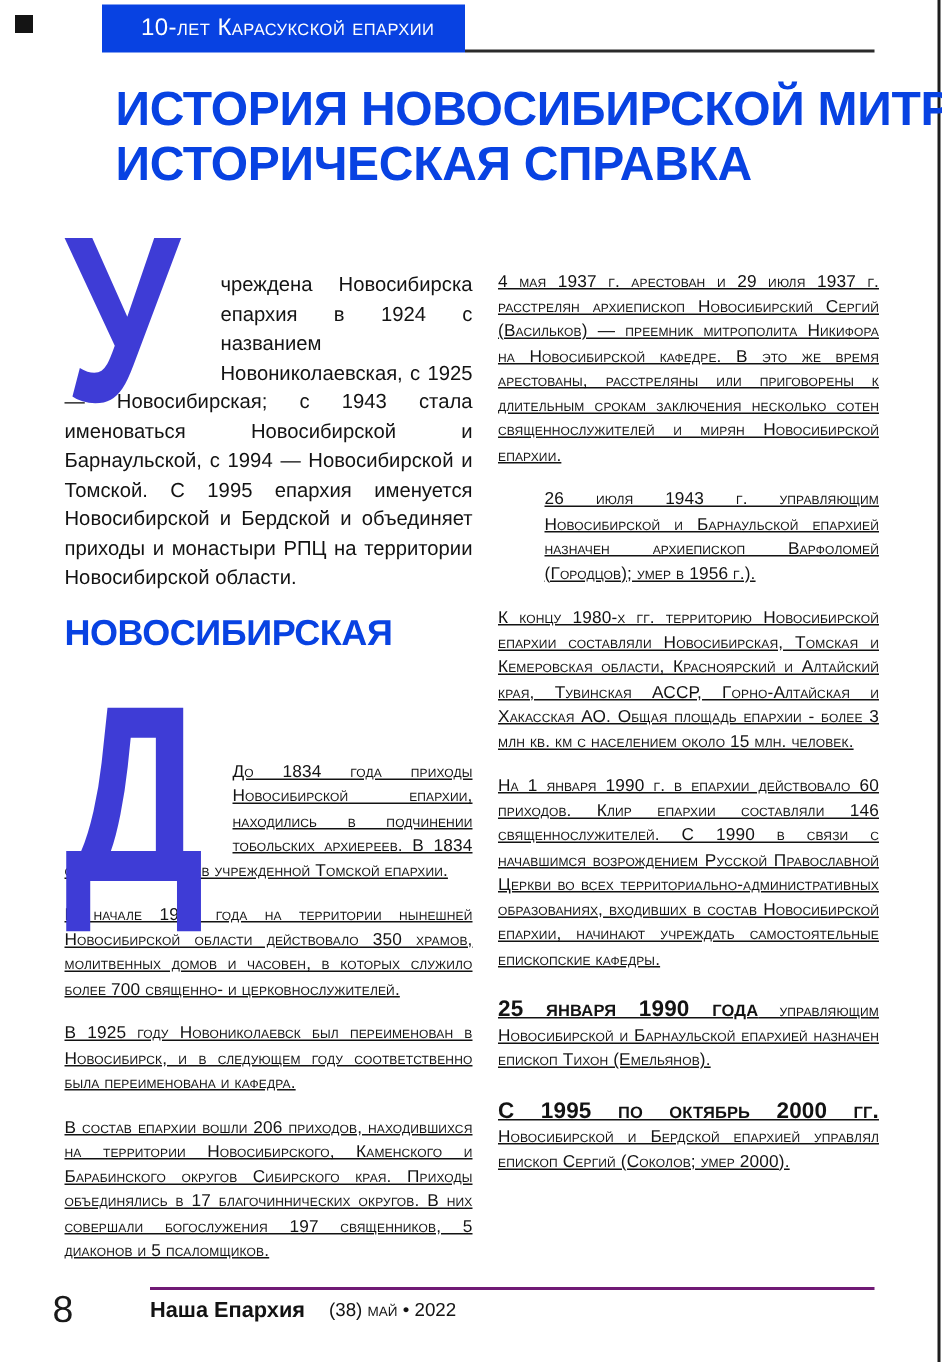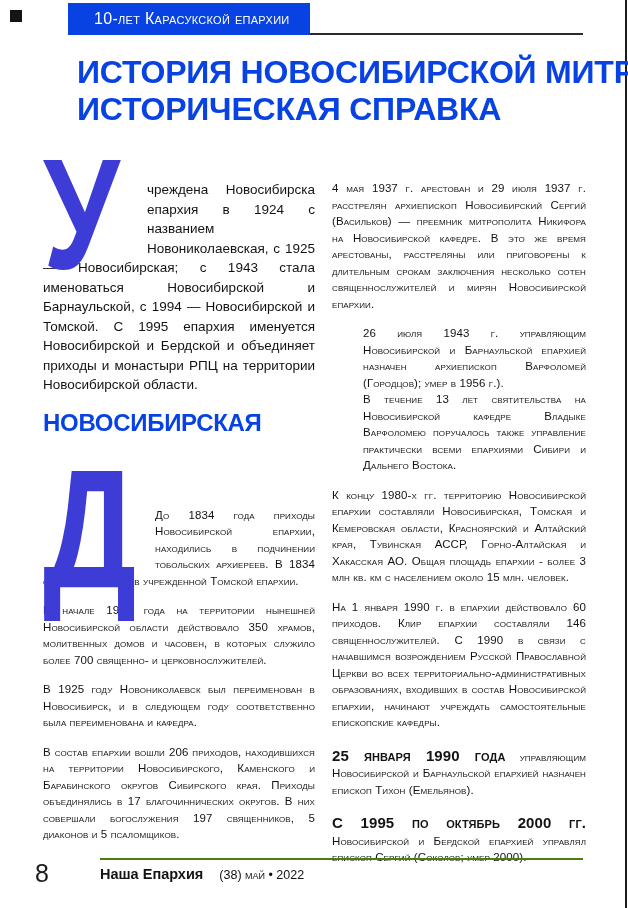--- a/index.html
+++ b/index.html
@@ -23,21 +23,21 @@
   }
   .title .tline{display:block;white-space:nowrap;}
 
   .columns{position:absolute;left:43px;top:180px;width:543px;display:flex;gap:17px;}
   .col{box-sizing:border-box;}
   .col-left{width:272px;}
   .col-right{width:254px;}
 
   .col p{margin:0 0 13px;text-align:justify;}
   .intro{font-size:13.5px;line-height:19.5px;}
-  .smallcaps{font-variant:small-caps;font-size:11.5px;line-height:16.5px;letter-spacing:.1px;}
+  .smallcaps{font-variant:small-caps;font-size:11.5px;line-height:16.5px;letter-spacing:.1px;text-decoration:underline;}
 
   .dropcap{
     float:left;font-weight:bold;color:var(--dropcap,#3e3cd6);
     transform-origin:0 0;overflow:visible;
   }
   .dropcap-u{font-size:158px;line-height:.8;width:94px;height:97px;margin:-30px 10px 0 0;transform:scaleX(.78);}
   .dropcap-d{font-size:168px;line-height:.82;width:100px;height:99px;margin:-46px 12px 0 0;transform:scaleX(.78);}
 
   .section-title{
     color:var(--accent,#0842e2);font-weight:bold;font-size:24px;line-height:28px;
@@ -46,22 +46,22 @@
   .section-title span{display:block;}
   .history{margin-top:70px !important;}
 
   .pline{display:block;margin-left:31px;}
   .lead{font-weight:bold;font-size:15px;}
   .dated{margin-top:17px !important;}
 
   .footer{position:absolute;left:0;top:858px;width:628px;display:flex;align-items:flex-start;}
   .page-num{margin-left:35px;width:30px;font-size:25px;line-height:30px;color:#1a1a1a;}
   .footer-main{
-    margin-left:35px;width:483px;border-top:2px solid #4d7c0f;padding-top:6px;
-    display:flex;align-items:flex-end;gap:16px;
+    margin-left:35px;width:483px;border-top:2px solid #701a75;padding-top:6px;
+    display:flex;align-items:flex-start;gap:16px;
   }
   .mag{font-weight:bold;font-size:14.5px;}
   .issue{font-size:12.5px;font-variant:small-caps;}
 </style>
 </head>
 <body>
 
 <div class="page">
 
   <div class="corner-mark"></div>
@@ -95,21 +95,20 @@
       <p class="smallcaps">В начале 1917 года на территории нынешней Новосибирской области действовало 350 храмов, молитвенных домов и часовен, в которых служило более 700 священно- и церковнослужителей.</p>
       <p class="smallcaps">В 1925 году Новониколаевск был переименован в Новосибирск, и в следующем году соответственно была переименована и кафедра.</p>
       <p class="smallcaps">В состав епархии вошли 206 приходов, находившихся на территории Новосибирского, Каменского и Барабинского округов Сибирского края. Приходы объединялись в 17 благочиннических округов. В них совершали богослужения 197 священников, 5 диаконов и 5 псаломщиков.</p>
     </div>
 
     <div class="col col-right">
       <p class="smallcaps">4 мая 1937 г. арестован и 29 июля 1937 г. расстрелян архиепископ Новосибирский Сергий (Васильков) — преемник митрополита Никифора на Новосибирской кафедре. В это же время арестованы, расстреляны или приговорены к длительным срокам заключения несколько сотен священнослужителей и мирян Новосибирской епархии.</p>
 
       <p class="smallcaps">
         <span class="pline">26 июля 1943 г. управляющим Новосибирской и Барнаульской епархией назначен архиепископ Варфоломей (Городцов); умер в 1956 г.).</span>
-        <span class="pline">В течение 13 лет святительства на Новосибирской кафедре Владыке Варфоломею поручалось также управление практически всеми епархиями Сибири и Дальнего Востока.</span>
       </p>
 
       <p class="smallcaps">К концу 1980-х гг. территорию Новосибирской епархии составляли Новосибирская, Томская и Кемеровская области, Красноярский и Алтайский края, Тувинская АССР, Горно-Алтайская и Хакасская АО. Общая площадь епархии - более 3 млн кв. км с населением около 15 млн. человек.</p>
       <p class="smallcaps">На 1 января 1990 г. в епархии действовало 60 приходов. Клир епархии составляли 146 священнослужителей. С 1990 в связи с начавшимся возрождением Русской Православной Церкви во всех территориально-административных образованиях, входивших в состав Новосибирской епархии, начинают учреждать самостоятельные епископские кафедры.</p>
 
       <p class="smallcaps dated">
         <span class="lead">25 января 1990 года</span><span> управляющим Новосибирской и Барнаульской епархией назначен епископ Тихон (Емельянов).</span>
       </p>
 
       <p class="smallcaps dated">

